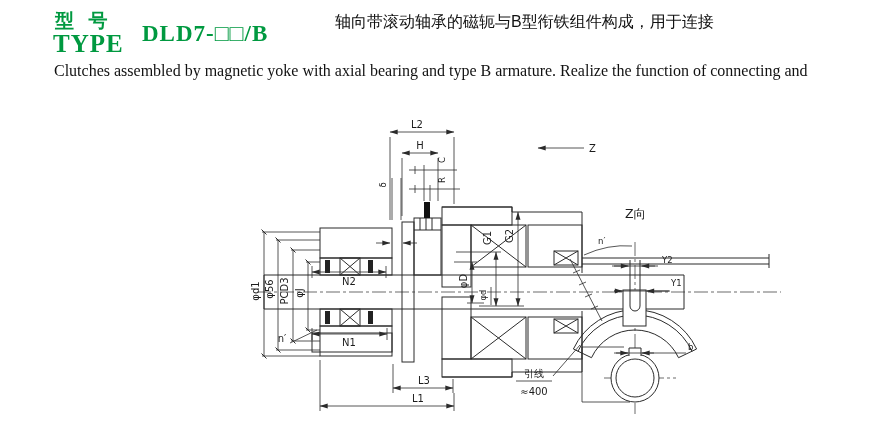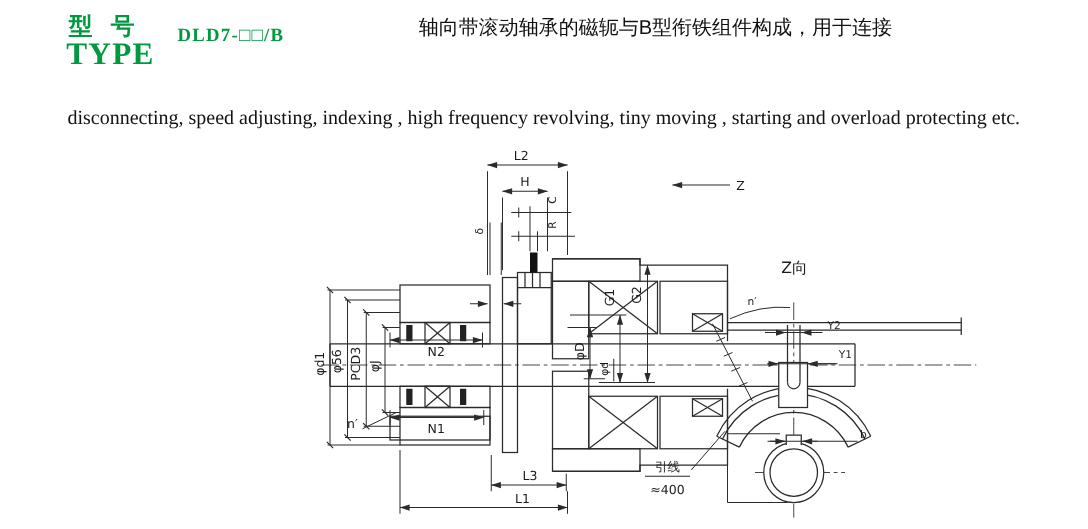--- a/index.html
+++ b/index.html
@@ -2,42 +2,42 @@
 <html><head>
 <meta charset="utf-8">
 <style>
   html,body{margin:0;padding:0;background:#ffffff;}
   #page{position:relative;width:870px;height:423px;background:#fff;overflow:hidden;
         font-family:"Liberation Serif","DejaVu Serif",serif;color:#111;margin-left:24px;}
   .abs{position:absolute;white-space:nowrap;}
   .green{color:#009940;font-weight:bold;}
   .type-cn{left:31px;top:8px;font-size:19px;letter-spacing:4px;font-family:"DejaVu Sans",sans-serif;}
   .type-en{left:29px;top:30px;font-size:25px;letter-spacing:1px;}
-  .model{left:118px;top:21px;font-size:15px;letter-spacing:1px;}
+  .model{left:118px;top:21px;font-size:23px;letter-spacing:1px;}
   .cn1{left:311px;top:12px;font-size:16px;font-family:Liberation Sans, sans-serif;}
   .cn2{left:300px;top:38px;font-size:16px;font-family:"DejaVu Sans",sans-serif;}
   .en1{left:30px;top:62px;font-size:16px;}
   .en2{left:30px;top:86px;font-size:16px;}
   svg text{font-family:"DejaVu Sans",sans-serif;fill:#1c1c1c;}
   .ol{stroke:#2b2b2b;stroke-width:1;fill:none;}
   .dim{stroke:#2b2b2b;stroke-width:0.8;fill:none;}
   .cl{stroke:#2b2b2b;stroke-width:0.7;fill:none;stroke-dasharray:14 3 3 3;}
   .dl{font-size:10px;}
   .dls{font-size:8.5px;}
 </style>
 </head>
 <body>
 
 <div id="page">
 
   <div class="abs green type-cn">型 号</div>
   <div class="abs green type-en">TYPE</div>
   <div class="abs green model">DLD7-□□/B</div>
   <div class="abs cn1">轴向带滚动轴承的磁轭与B型衔铁组件构成，用于连接</div>
-  <div class="abs en2">disconnecting, speed adjusting, indexing , high frequency revolving, tiny moving , starting and overload protecting etc.</div>
+  <div class="abs en1">Clutches assembled by magnetic yoke with axial bearing and type B armature. Realize the function of connecting and</div>
 
   <svg class="abs" style="left:0;top:105px;" width="870" height="318" viewBox="0 0 870 318">
     <defs>
       <pattern id="hch" width="5" height="5" patternUnits="userSpaceOnUse" patternTransform="rotate(45)">
         <rect width="5" height="5" fill="#ffffff"></rect>
         <line x1="0" y1="0" x2="0" y2="5" stroke="#4a4a4a" stroke-width="0.8"></line>
       </pattern>
       <marker id="arw" markerWidth="9" markerHeight="7" refX="8.2" refY="3.5" orient="auto-start-reverse" markerUnits="userSpaceOnUse">
         <path d="M0.5,1 L8.5,3.5 L0.5,6 z" fill="#2b2b2b"></path>
       </marker>

